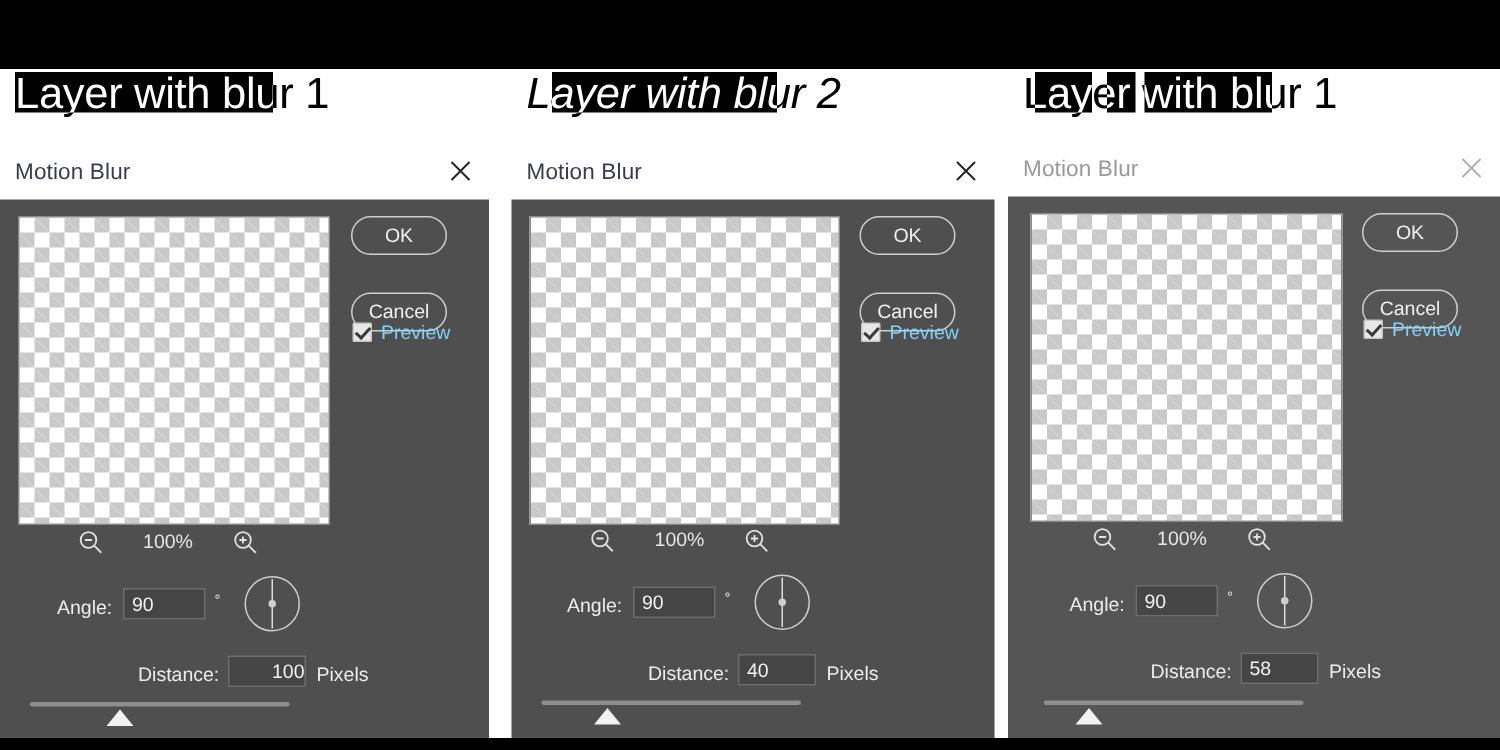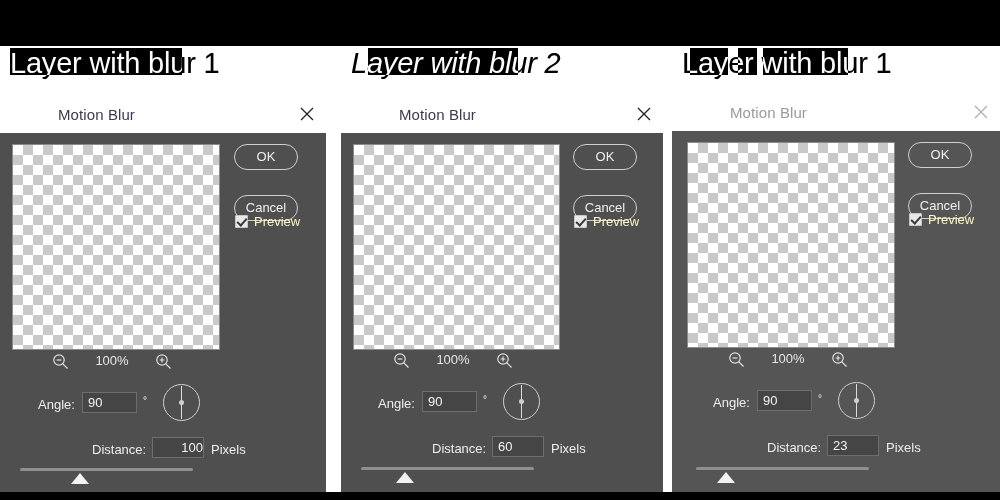--- a/index.html
+++ b/index.html
@@ -25,21 +25,21 @@
   .title-text{
     position:absolute;left:0;top:0;
     font-size:29px;line-height:34px;letter-spacing:-0.2px;
     color:#111;white-space:nowrap;
   }
   .title-text.mix{mix-blend-mode:difference;color:#fff;}
 
   
   .dlg{position:absolute;}
   .dlg-title{
-    height:35px;background:#fff;position:relative;margin-left:48px;
+    height:35px;background:#fff;position:relative;
   }
   .dlg-title .t{
     position:absolute;left:10px;top:8px;
     font-size:15px;color:#3b3b4f;letter-spacing:.1px;
   }
   .dlg-title .t.dim{color:#9a9a9a;}
   .dlg-close{
     position:absolute;right:10px;top:7px;width:18px;height:18px;cursor:default;
   }
   .dlg-close svg{display:block;}
@@ -77,21 +77,21 @@
   
   .chk-row{position:absolute;display:flex;align-items:center;gap:6px;}
   .chk{
     width:13px;height:13px;background:#e8e8e8;border:1px solid #c8c8c8;
     box-sizing:border-box;position:relative;border-radius:1px;
   }
   .chk:after{
     content:"";position:absolute;left:3px;top:0px;width:4px;height:8px;
     border:solid #3a3a3a;border-width:0 2px 2px 0;transform:rotate(42deg);
   }
-  .chk-label{font-size:13px;color:#fef9c3;}
+  .chk-label{font-size:13px;color:#7dd3fc;}
 
   
   .zoomrow{position:absolute;display:flex;align-items:flex-start;}
   .zoomrow .pct{font-size:13px;color:#e6e6e6;}
   .mag{width:17px;height:17px;}
 
   
   .fieldlabel{position:absolute;font-size:13px;color:#ededed;}
   .numbox{
     position:absolute;background:#454545;border:1px solid #6d6d6d;
@@ -235,21 +235,21 @@
 
         <div class="fieldlabel" style="left:37px;top:263px;">Angle:</div>
         <div class="numbox" style="left:81px;top:258px;width:55px;">90</div>
         <div class="deg" style="left:142px;top:261px;">°</div>
         <div class="dial" style="left:162px;top:250px;">
           <div class="needle"></div>
           <div class="hub"></div>
         </div>
 
         <div class="fieldlabel" style="left:91px;top:308px;">Distance:</div>
-        <div class="numbox" style="left:151px;top:303px;width:52px;">60</div>
+        <div class="numbox" style="left:151px;top:303px;width:52px;">40</div>
         <div class="fieldlabel" style="left:210px;top:308px;">Pixels</div>
 
         <div class="track" style="left:20px;top:334px;width:173px;"></div>
         <div class="thumb" style="left:55px;top:339px;"></div>
       </div>
     </div>
   </div>
 
   <div class="panel" style="left:672px;width:328px;">
 
@@ -301,21 +301,21 @@
 
         <div class="fieldlabel" style="left:41px;top:264px;">Angle:</div>
         <div class="numbox" style="left:85px;top:259px;width:55px;">90</div>
         <div class="deg" style="left:146px;top:262px;">°</div>
         <div class="dial" style="left:166px;top:251px;">
           <div class="needle"></div>
           <div class="hub"></div>
         </div>
 
         <div class="fieldlabel" style="left:95px;top:309px;">Distance:</div>
-        <div class="numbox" style="left:155px;top:304px;width:52px;">23</div>
+        <div class="numbox" style="left:155px;top:304px;width:52px;">58</div>
         <div class="fieldlabel" style="left:214px;top:309px;">Pixels</div>
 
         <div class="track" style="left:24px;top:336px;width:173px;"></div>
         <div class="thumb" style="left:45px;top:341px;"></div>
       </div>
     </div>
   </div>
 
 </div>
 

